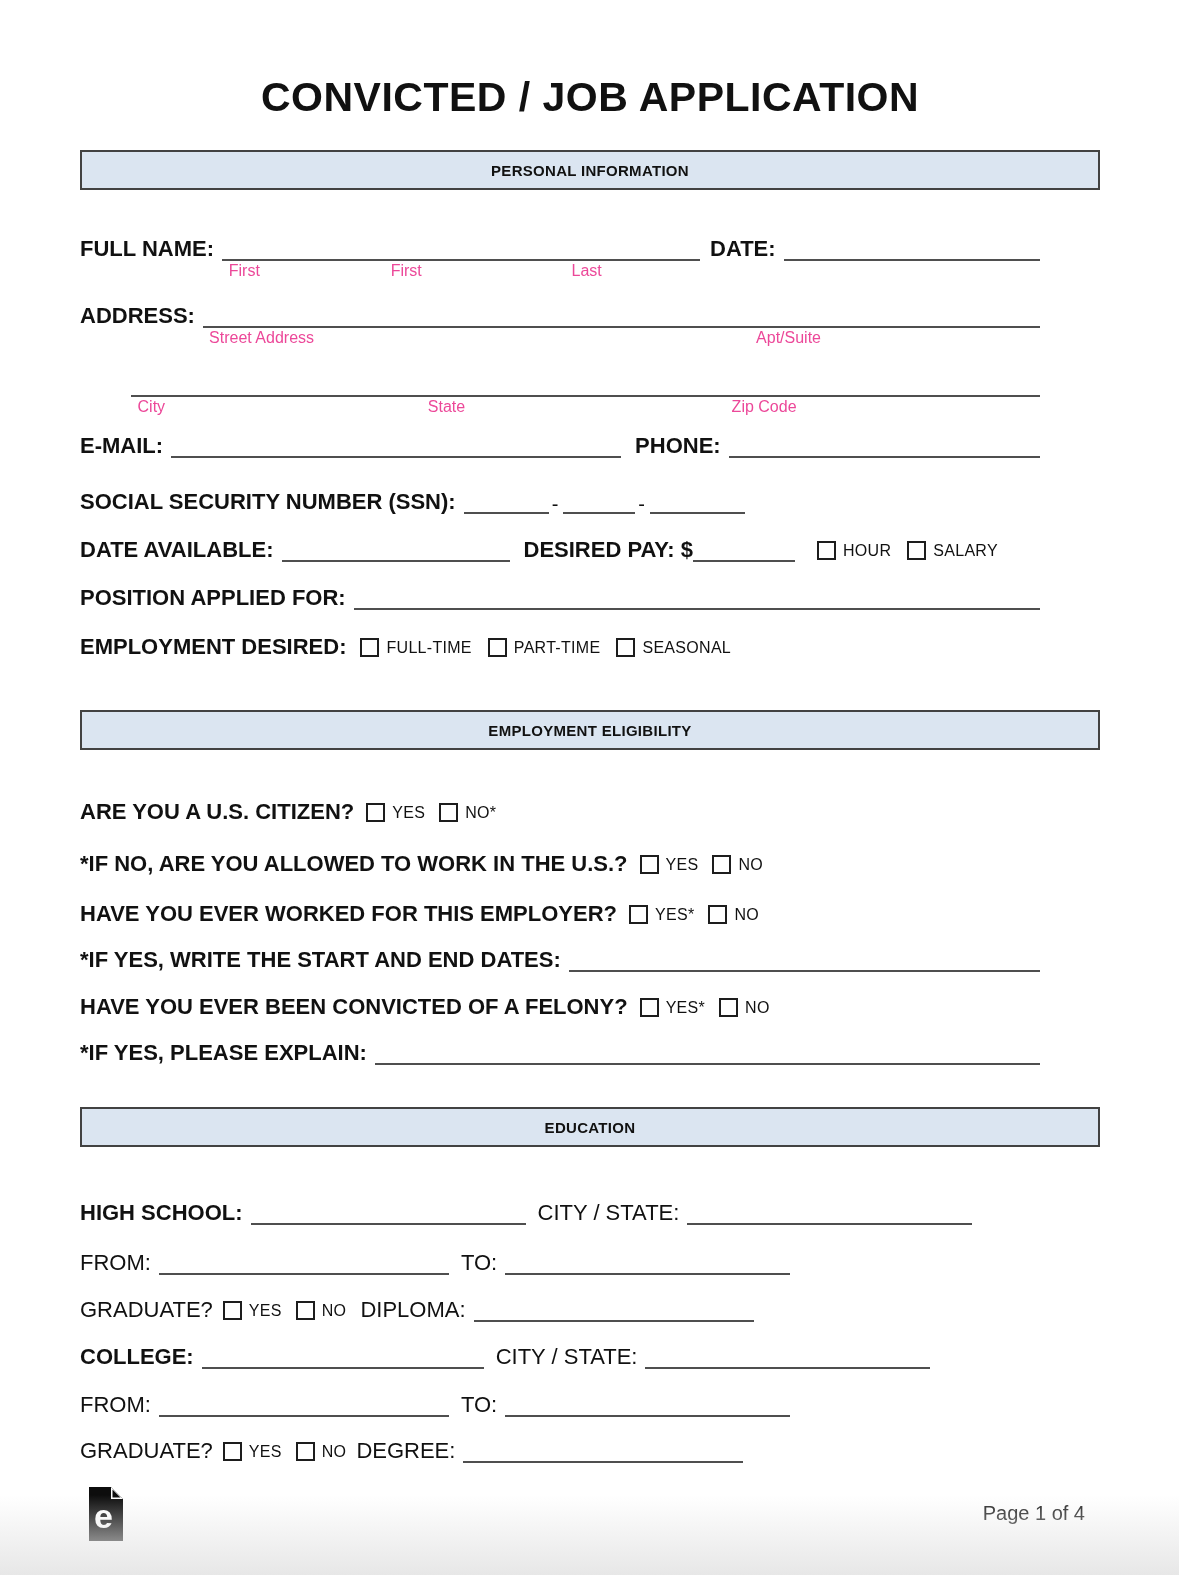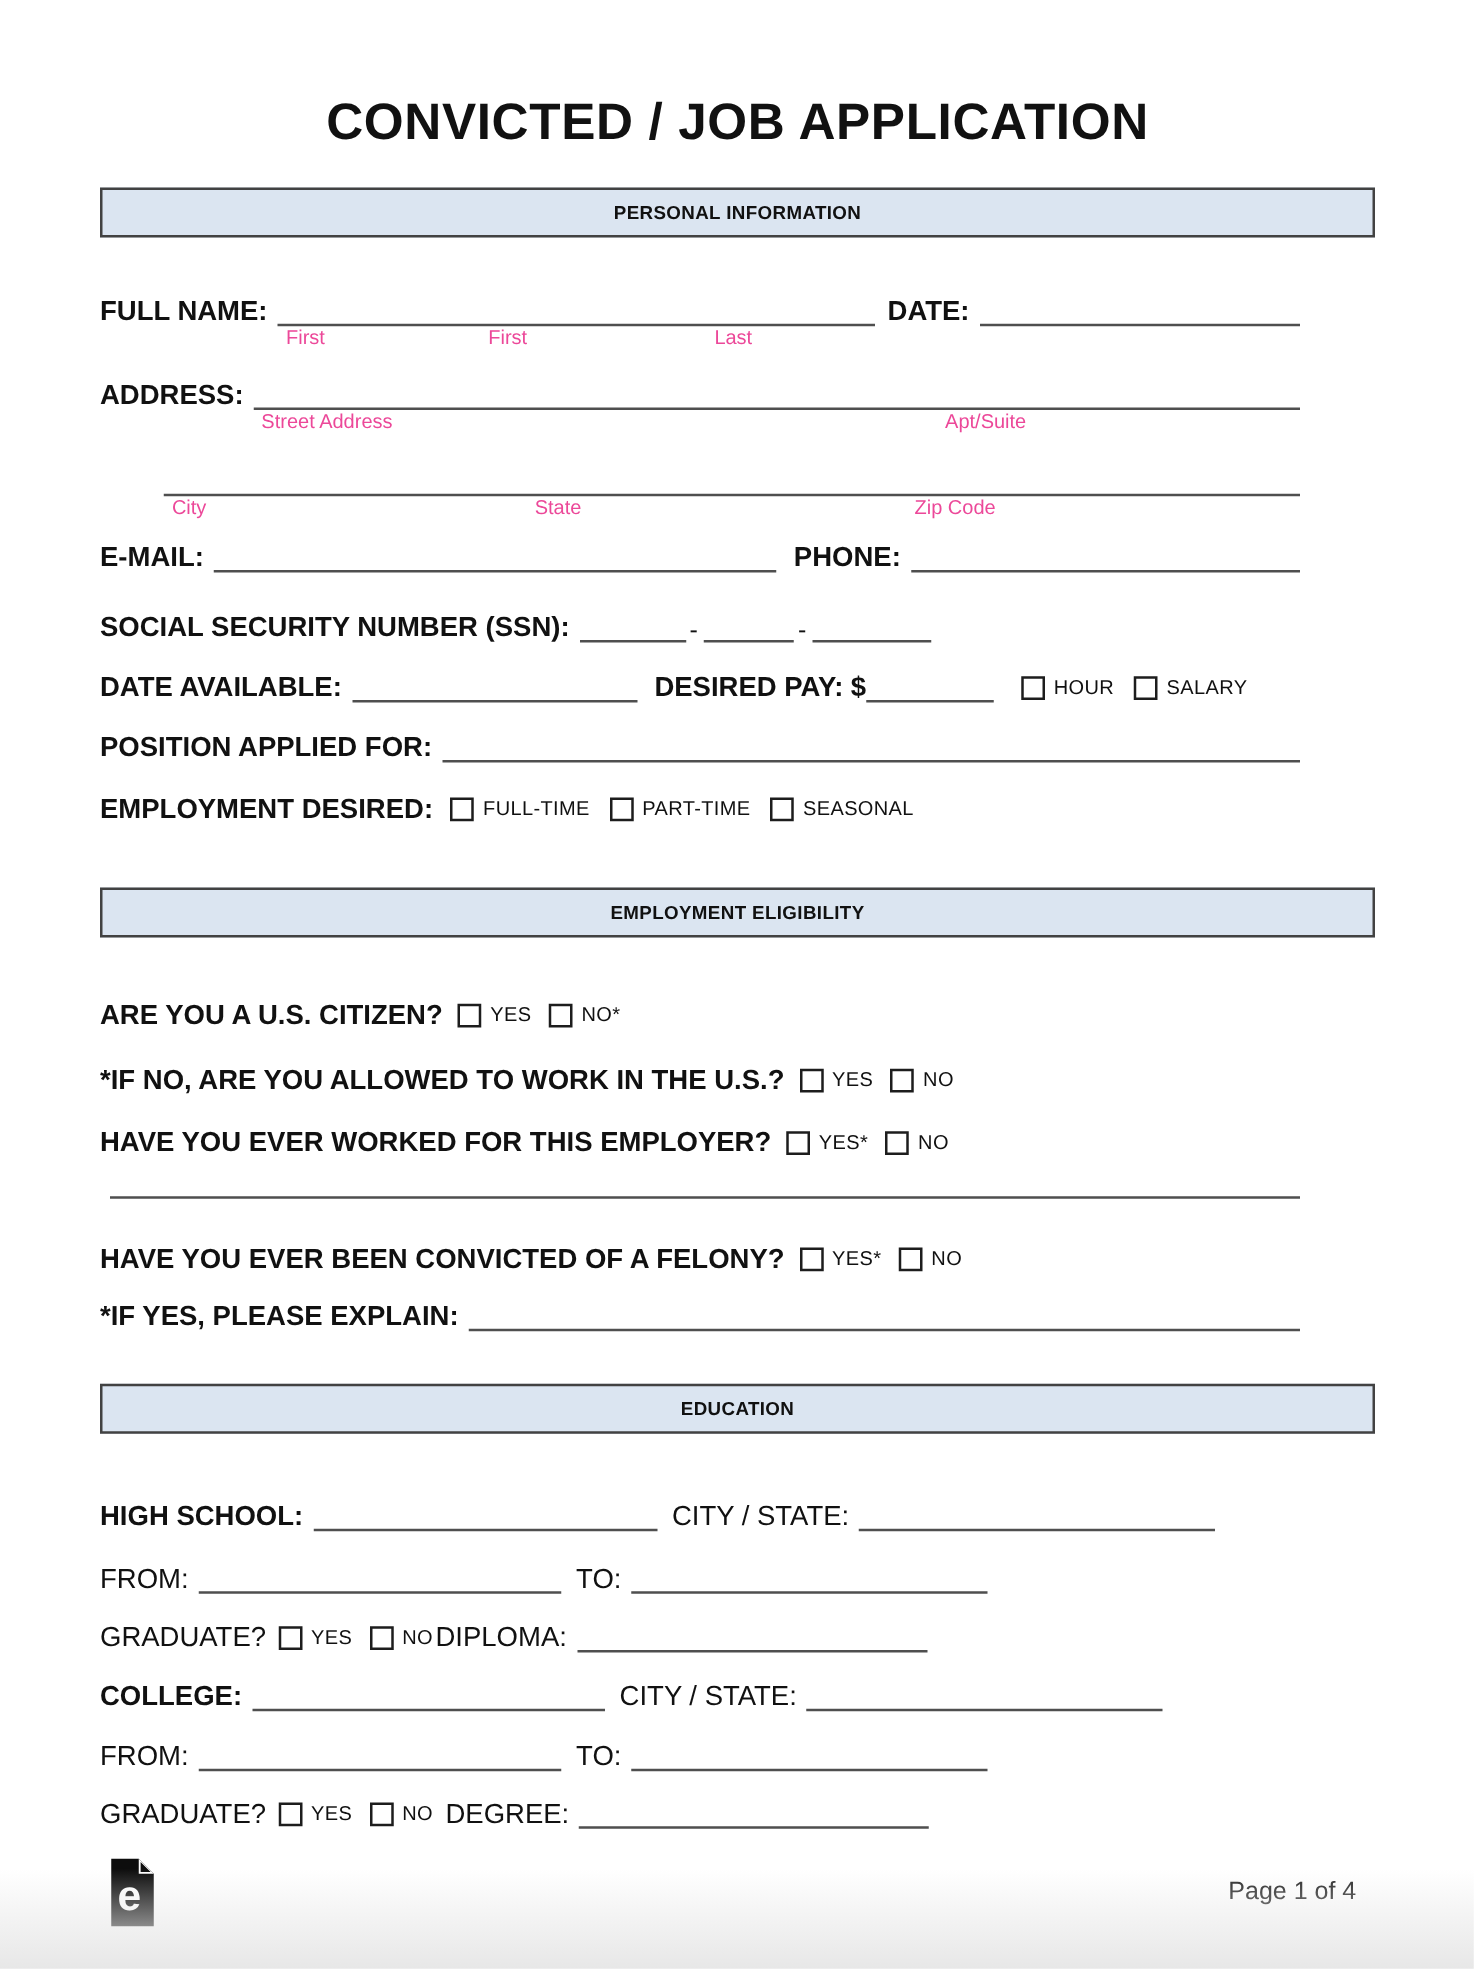--- a/index.html
+++ b/index.html
@@ -171,20 +171,21 @@
     <span class="cb"></span>
     <span class="cbl">YES*</span>
   </span>
   <span class="cbg" style="margin-left:14px">
     <span class="cb"></span>
     <span class="cbl">NO</span>
   </span>
 </div>
 
 <div class="row" style="top:947px">
+  <span class="b">*IF YES, WRITE THE START AND END DATES:</span>
   <div class="line grow"></div>
 </div>
 
 <div class="row" style="top:994px">
   <span class="b">HAVE YOU EVER BEEN CONVICTED OF A FELONY?</span>
   <span class="cbg" style="margin-left:12px">
     <span class="cb"></span>
     <span class="cbl">YES*</span>
   </span>
   <span class="cbg" style="margin-left:14px">
@@ -219,21 +220,21 @@
 <div class="row" style="top:1297px">
   <span class="r">GRADUATE?</span>
   <span class="cbg" style="margin-left:10px">
     <span class="cb"></span>
     <span class="cbl">YES</span>
   </span>
   <span class="cbg" style="margin-left:14px">
     <span class="cb"></span>
     <span class="cbl">NO</span>
   </span>
-  <span class="r" style="margin-left:2px">DIPLOMA:</span>
+  <span class="r" style="margin-left:14px">DIPLOMA:</span>
   <div class="line" style="width:280px"></div>
 </div>
 
 <div class="row" style="top:1344px">
   <span class="b">COLLEGE:</span>
   <div class="line" style="width:282px"></div>
   <span class="r" style="margin-left:12px">CITY / STATE:</span>
   <div class="line" style="width:285px"></div>
 </div>
 

